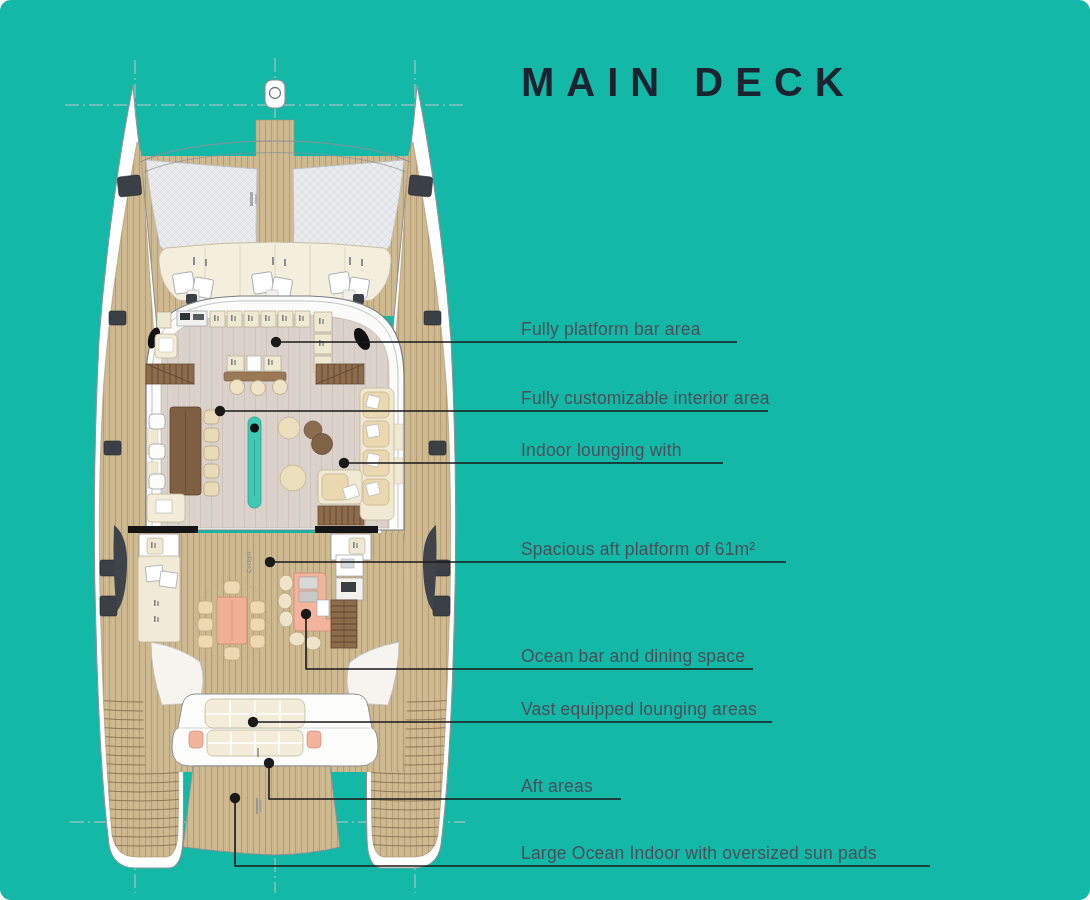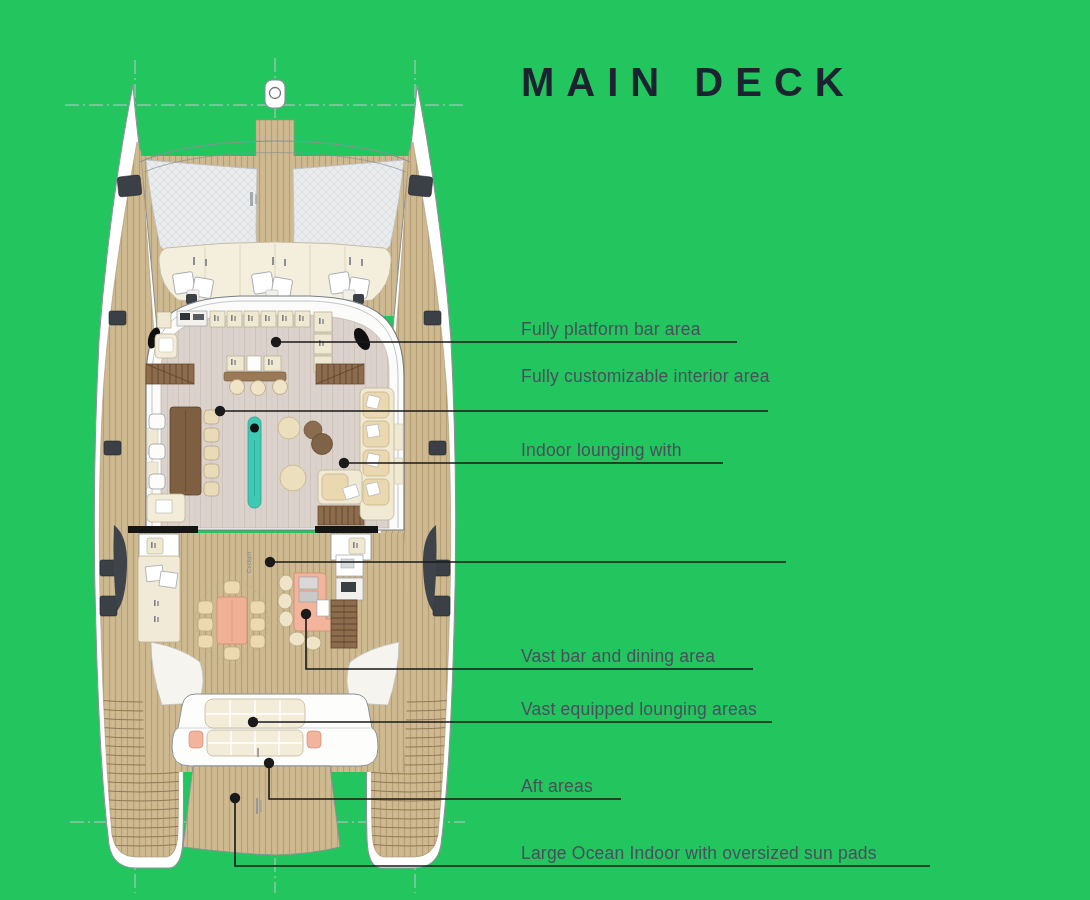--- a/index.html
+++ b/index.html
@@ -1,23 +1,23 @@
 <!DOCTYPE html>
 <html><head>
 <meta charset="utf-8">
 <style>
   html,body{margin:0;padding:0;background:#ffffff;}
-  .stage{position:relative;width:1090px;height:900px;background:#22c55e;overflow:hidden;
-         font-family:"Liberation Sans", sans-serif;}
+  .stage{position:relative;width:1090px;height:900px;background:#14b8a6;overflow:hidden;
+         font-family:"Liberation Sans", sans-serif;border-radius:11px;}
   .plan-svg{position:absolute;left:0;top:0;}
   .page-title{position:absolute;left:521px;top:60px;
       font-size:40px;font-weight:700;letter-spacing:.30em;color:#1b2230;white-space:nowrap;}
   .callout{position:absolute;left:521px;font-size:17.5px;line-height:1.2;color:#4a4f5c;
       letter-spacing:.2px;white-space:nowrap;}
-  .c0{top:319px}.c1{top:366px}.c2{top:440px}.c3{top:539px}
+  .c0{top:319px}.c1{top:388px}.c2{top:440px}.c3{top:539px}
   .c4{top:646px}.c5{top:699px}.c6{top:776px}.c7{top:843px}
 </style>
 </head>
 <body>
 
 <div class="stage">
 
 <svg class="plan-svg" width="1090" height="900" viewBox="0 0 1090 900">
   <defs>
     <pattern id="wood" width="6" height="6" patternUnits="userSpaceOnUse">
@@ -378,18 +378,19 @@
     <circle cx="269" cy="763" r="5.2"></circle>
         <circle cx="235" cy="798" r="5.2"></circle>
   </g>
 </svg>
 
 <div class="page-title">MAIN DECK</div>
 
 <div class="callout c0">Fully platform bar area</div>
 <div class="callout c1">Fully customizable interior area</div>
 <div class="callout c2">Indoor lounging with</div>
-<div class="callout c4">Vast bar and dining area</div>
+<div class="callout c3">Spacious aft platform of 61m²</div>
+<div class="callout c4">Ocean bar and dining space</div>
 <div class="callout c5">Vast equipped lounging areas</div>
 <div class="callout c6">Aft areas</div>
 <div class="callout c7">Large Ocean Indoor with oversized sun pads</div>
 
 </div>
 
 </body></html>

